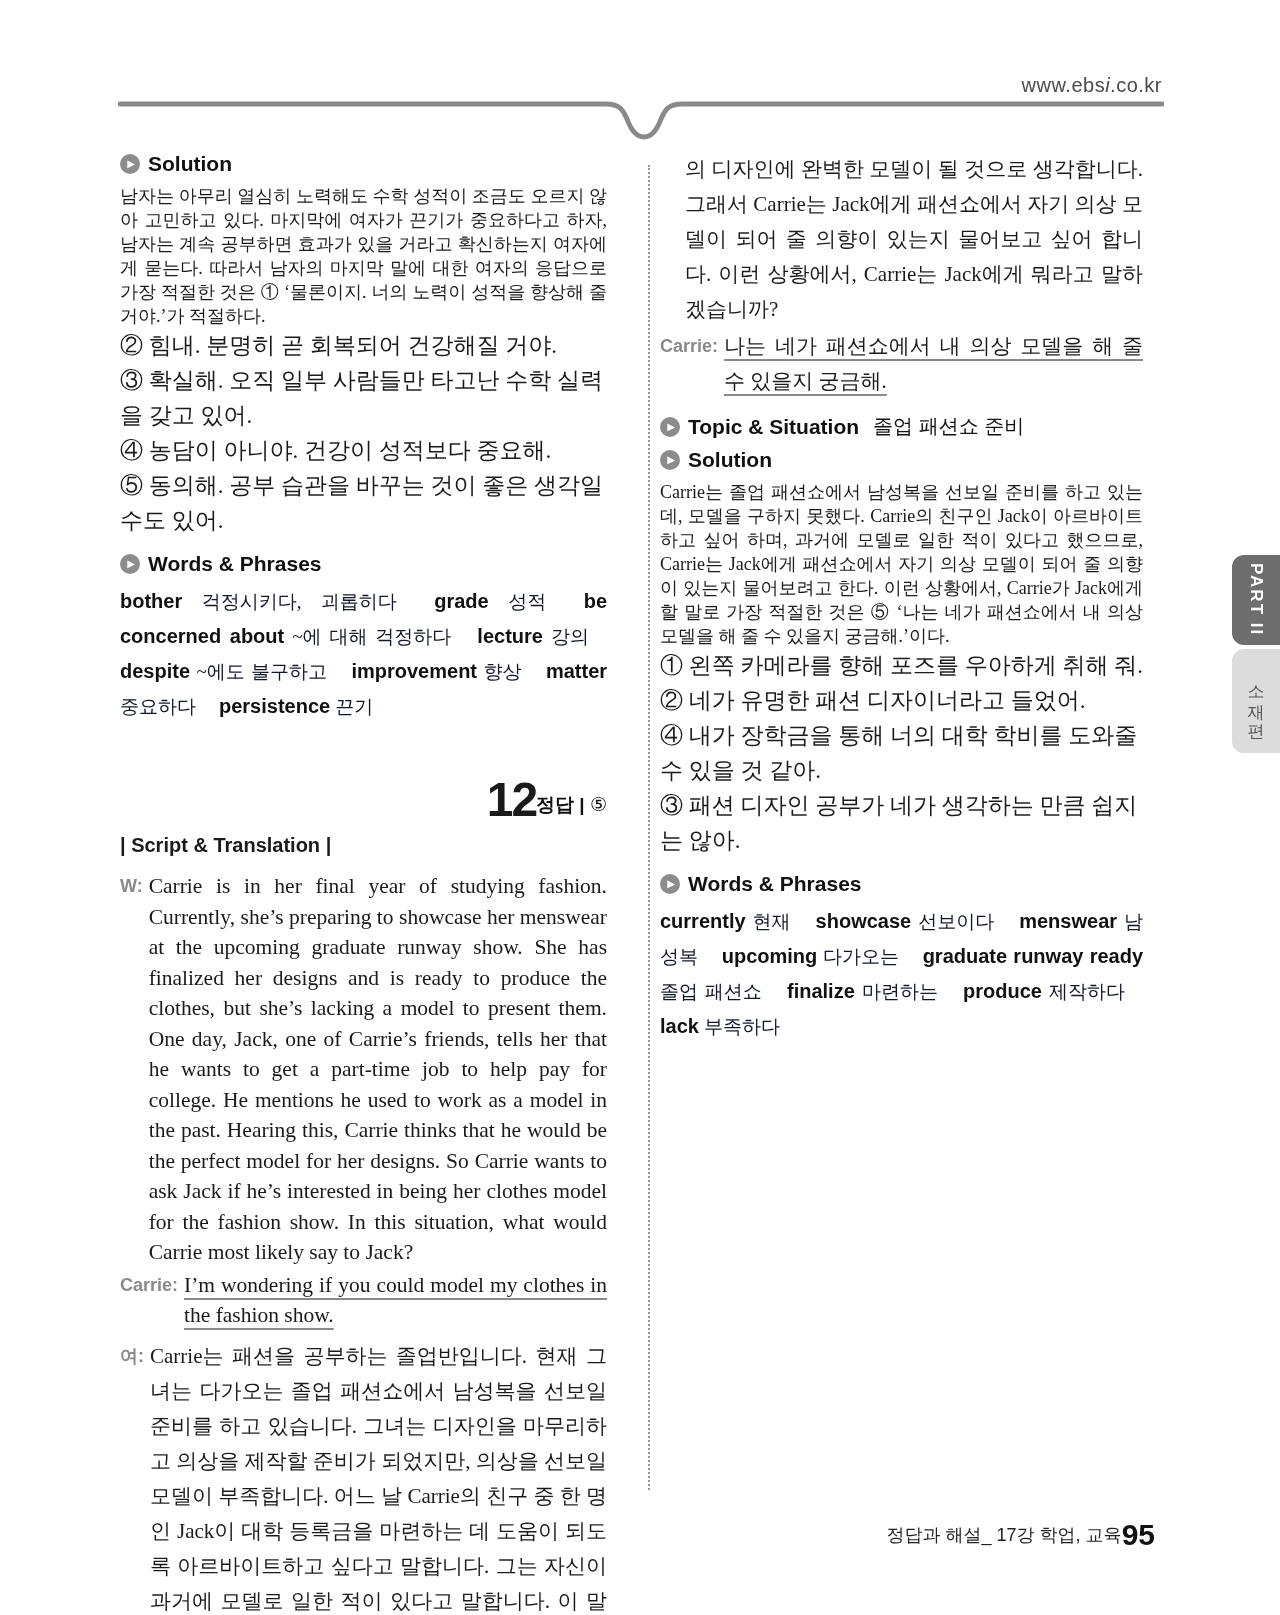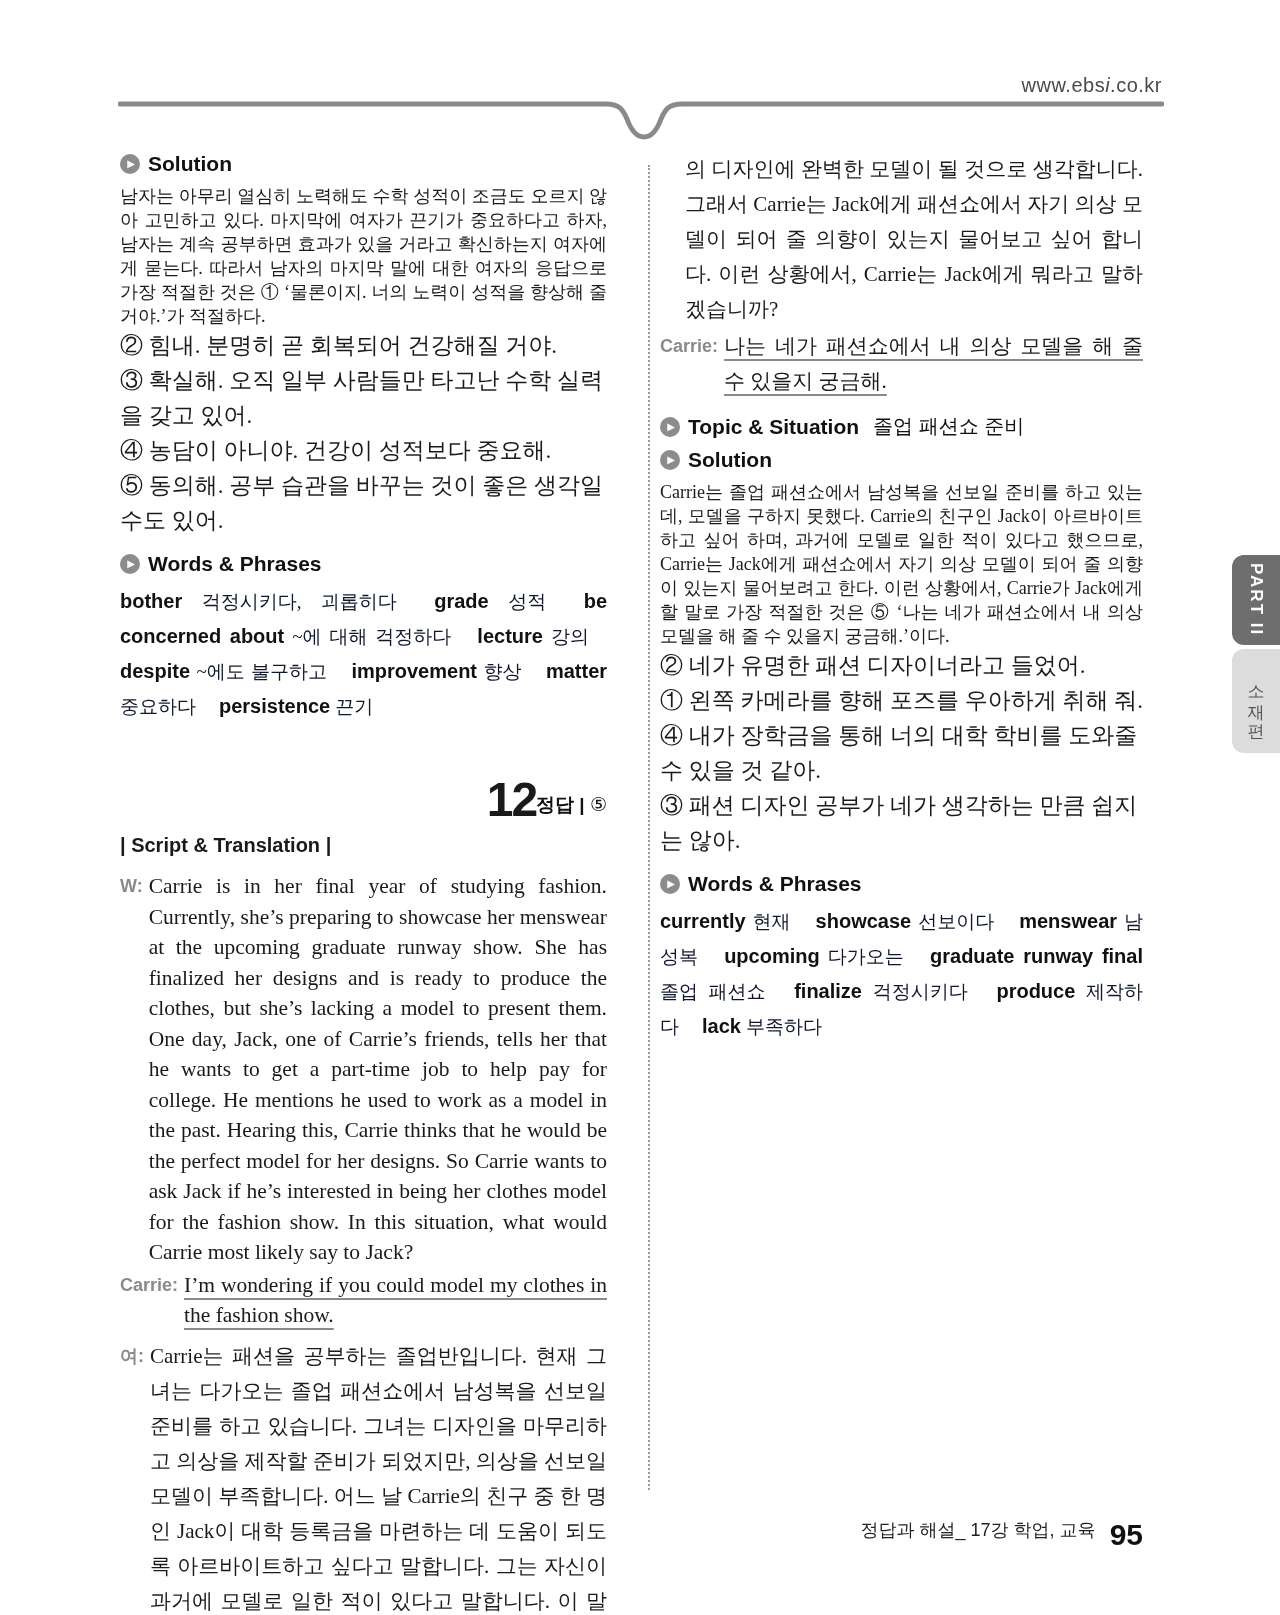--- a/index.html
+++ b/index.html
@@ -70,22 +70,22 @@
   .side-tab { position:absolute; left:1232px; width:48px;
               display:flex; align-items:center; justify-content:center;
               writing-mode:vertical-rl; font-family:"Liberation Sans","DejaVu Sans",sans-serif;
               border-radius:12px 0 0 12px; letter-spacing:2px; }
   .tab-part { top:555px; height:90px; background:#6e6e6e; color:#ffffff;
               font-weight:bold; font-size:17px; }
   .tab-sojae { top:649px; height:104px; background:#dcdcdc; color:#555;
                font-size:17px; }
 
   
-  .footer { position:absolute; top:1518px; left:120px; width:1023px;
-            display:flex; justify-content:flex-end; align-items:flex-start; gap:14px; }
+  .footer { position:absolute; top:1518px; left:132px; width:1023px;
+            display:flex; justify-content:flex-end; align-items:center; }
   .footer .cap { font-family:"Liberation Sans","DejaVu Sans",sans-serif;
                  font-size:18px; color:#222; }
   .footer .pg  { font-family:"Liberation Sans","DejaVu Sans",sans-serif;
                  font-weight:bold; font-size:30px; color:#111; }
 </style>
 </head>
 <body>
 
 <div class="site-url"><span>www.ebs</span><span class="it">i</span><span>.co.kr</span></div>
 
@@ -161,37 +161,37 @@
     <span>Topic &amp; Situation</span>
     <span class="sub" style="font-weight:normal;">졸업 패션쇼 준비</span>
   </div>
 
   <div class="sec-head mt8">
     <span class="sec-icon">▶</span>
     <span>Solution</span>
   </div>
   <div class="k-body">Carrie는 졸업 패션쇼에서 남성복을 선보일 준비를 하고 있는데, 모델을 구하지 못했다. Carrie의 친구인 Jack이 아르바이트하고 싶어 하며, 과거에 모델로 일한 적이 있다고 했으므로, Carrie는 Jack에게 패션쇼에서 자기 의상 모델이 되어 줄 의향이 있는지 물어보려고 한다. 이런 상황에서, Carrie가 Jack에게 할 말로 가장 적절한 것은 ⑤ ‘나는 네가 패션쇼에서 내 의상 모델을 해 줄 수 있을지 궁금해.’이다.</div>
   <div class="k-opts">
+    <div>① 왼쪽 카메라를 향해 포즈를 우아하게 취해 줘.</div>
     <div>② 네가 유명한 패션 디자이너라고 들었어.</div>
-    <div>① 왼쪽 카메라를 향해 포즈를 우아하게 취해 줘.</div>
     <div>④ 내가 장학금을 통해 너의 대학 학비를 도와줄 수 있을 것 같아.</div>
     <div>③ 패션 디자인 공부가 네가 생각하는 만큼 쉽지는 않아.</div>
   </div>
 
   <div class="sec-head mt14">
     <span class="sec-icon">▶</span>
     <span>Words &amp; Phrases</span>
   </div>
   <div class="words">
     <span class="entry"><span class="term">currently</span> <span class="def">현재</span></span>
     <span class="entry"><span class="term">showcase</span> <span class="def">선보이다</span></span>
     <span class="entry"><span class="term">menswear</span> <span class="def">남성복</span></span>
     <span class="entry"><span class="term">upcoming</span> <span class="def">다가오는</span></span>
-    <span class="entry"><span class="term">graduate runway final</span> <span class="def">졸업 패션쇼</span></span>
-    <span class="entry"><span class="term">finalize</span> <span class="def">걱정시키다</span></span>
+    <span class="entry"><span class="term">graduate runway ready</span> <span class="def">졸업 패션쇼</span></span>
+    <span class="entry"><span class="term">finalize</span> <span class="def">마련하는</span></span>
     <span class="entry"><span class="term">produce</span> <span class="def">제작하다</span></span>
     <span class="entry"><span class="term">lack</span> <span class="def">부족하다</span></span>
   </div>
 
 </div>
 
 <div class="side-tab tab-part">PART II</div>
 <div class="side-tab tab-sojae">소재편</div>
 
 <div class="footer">

